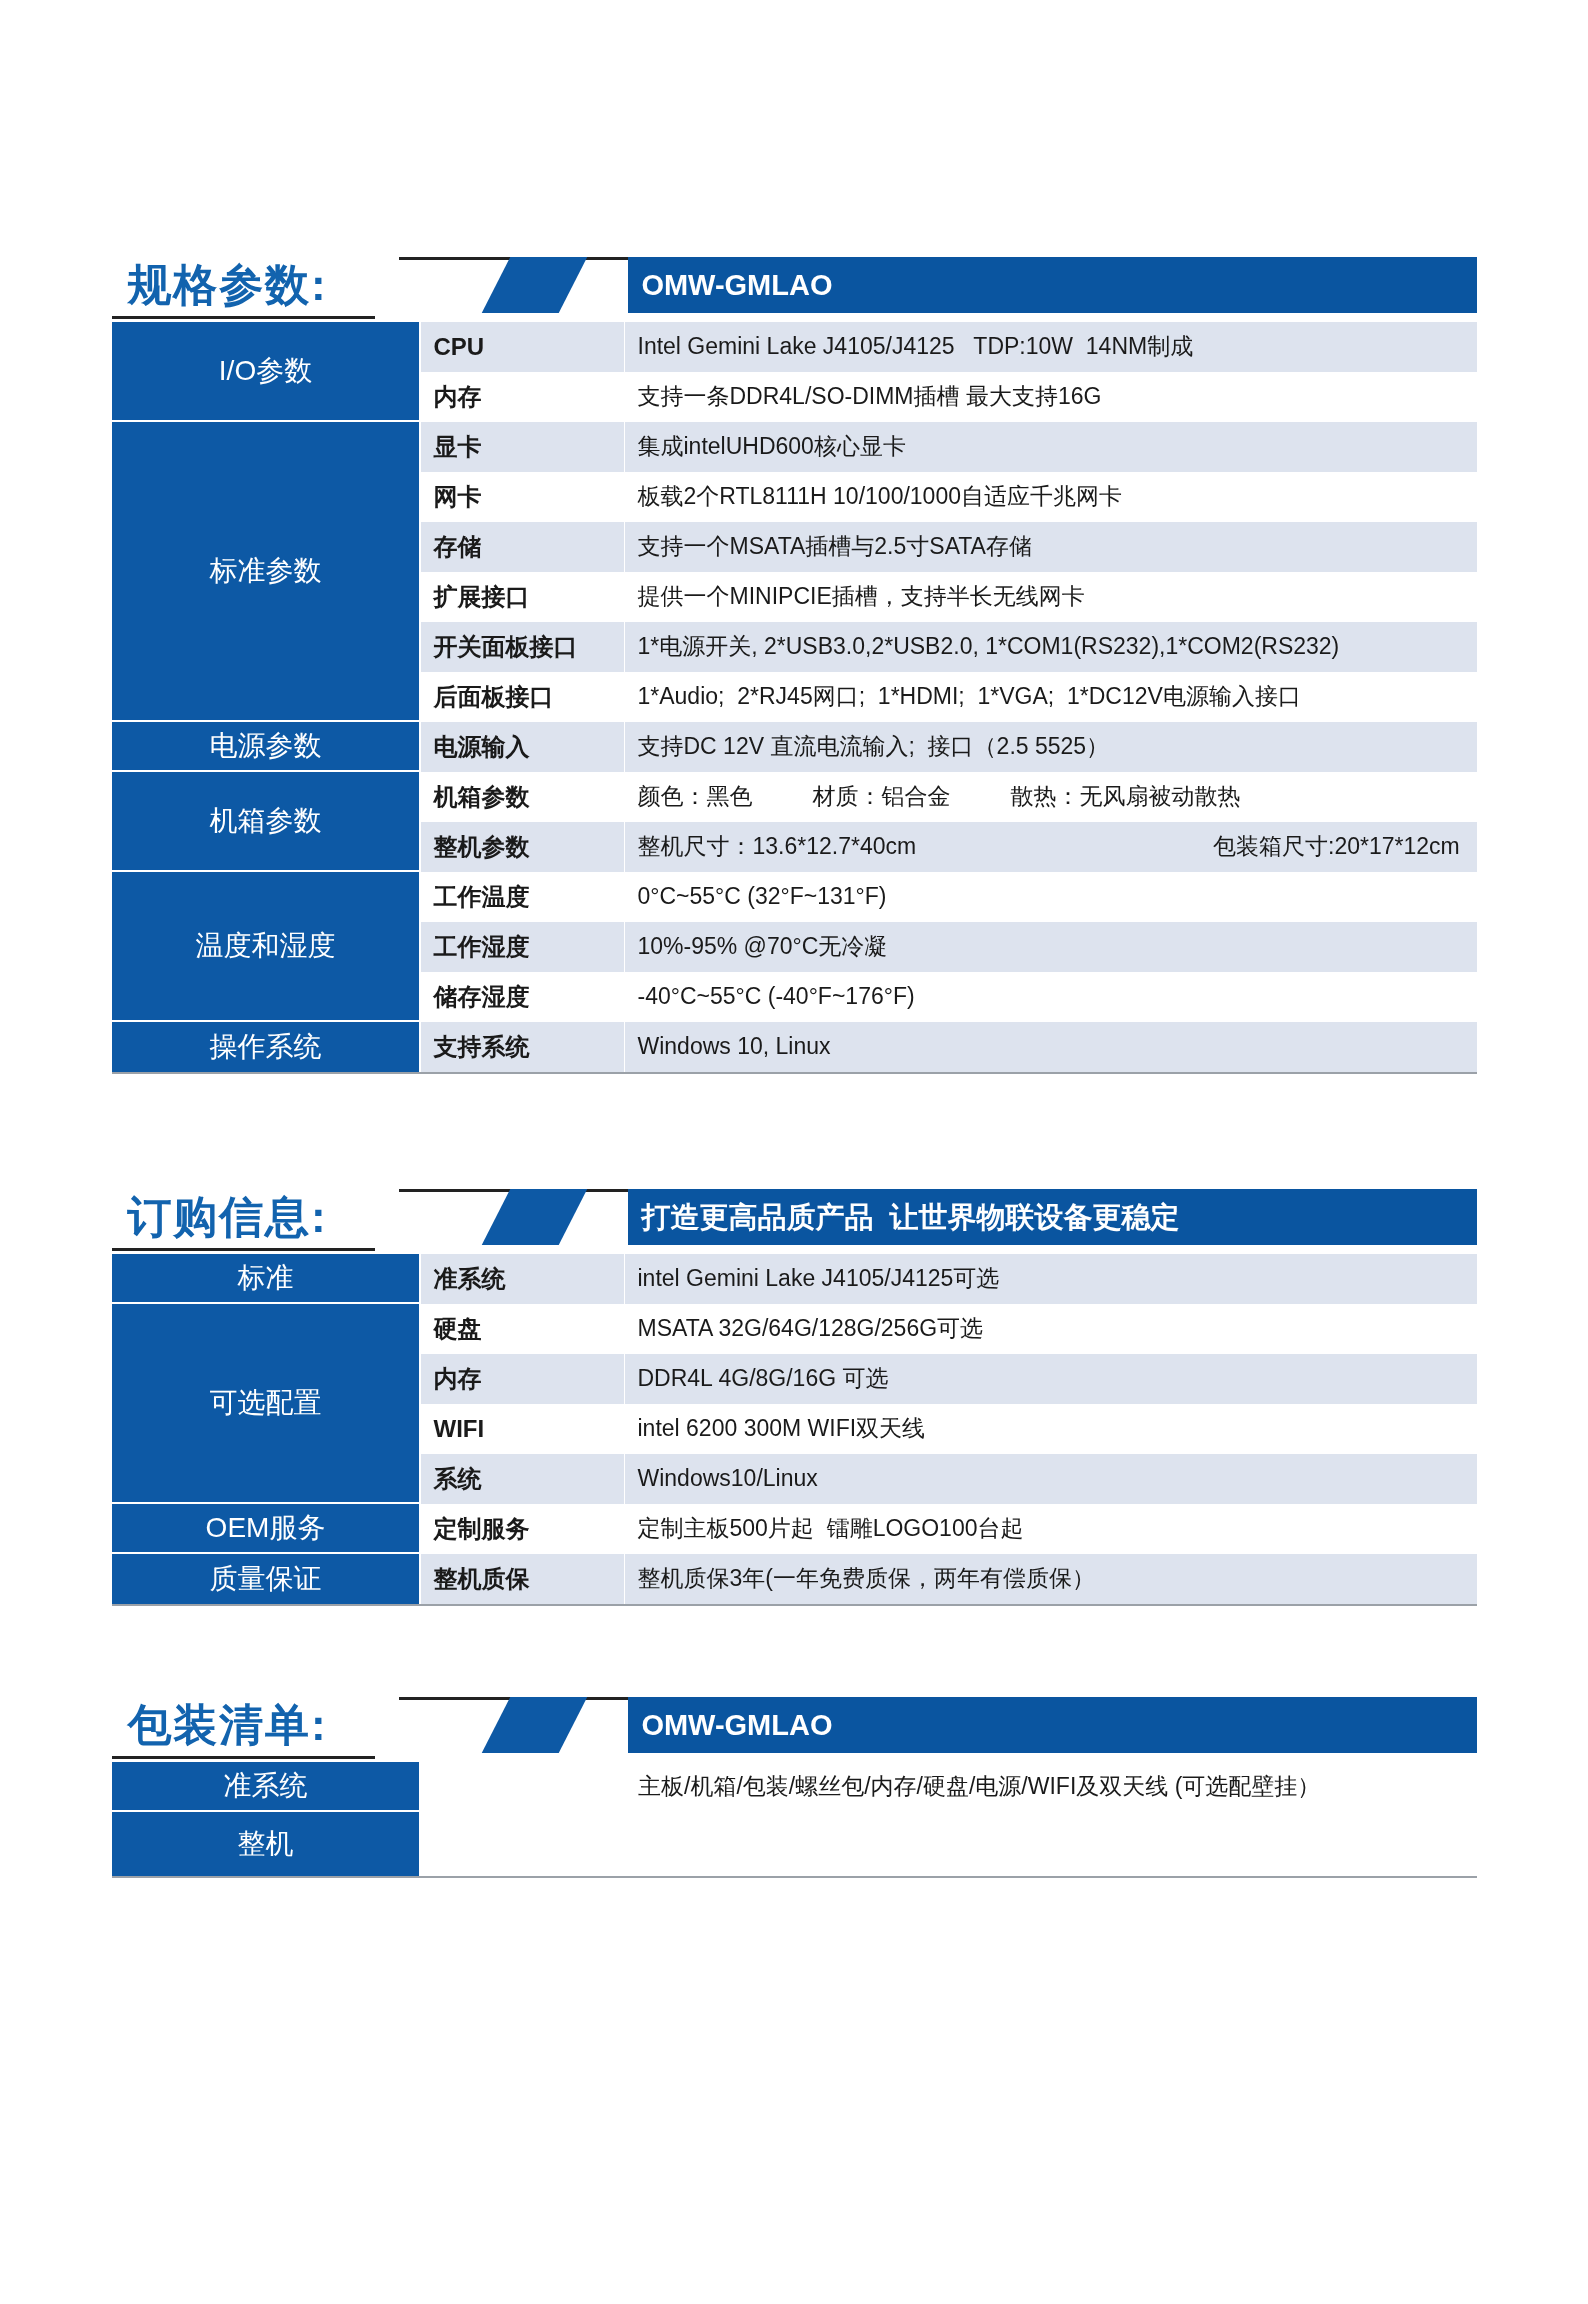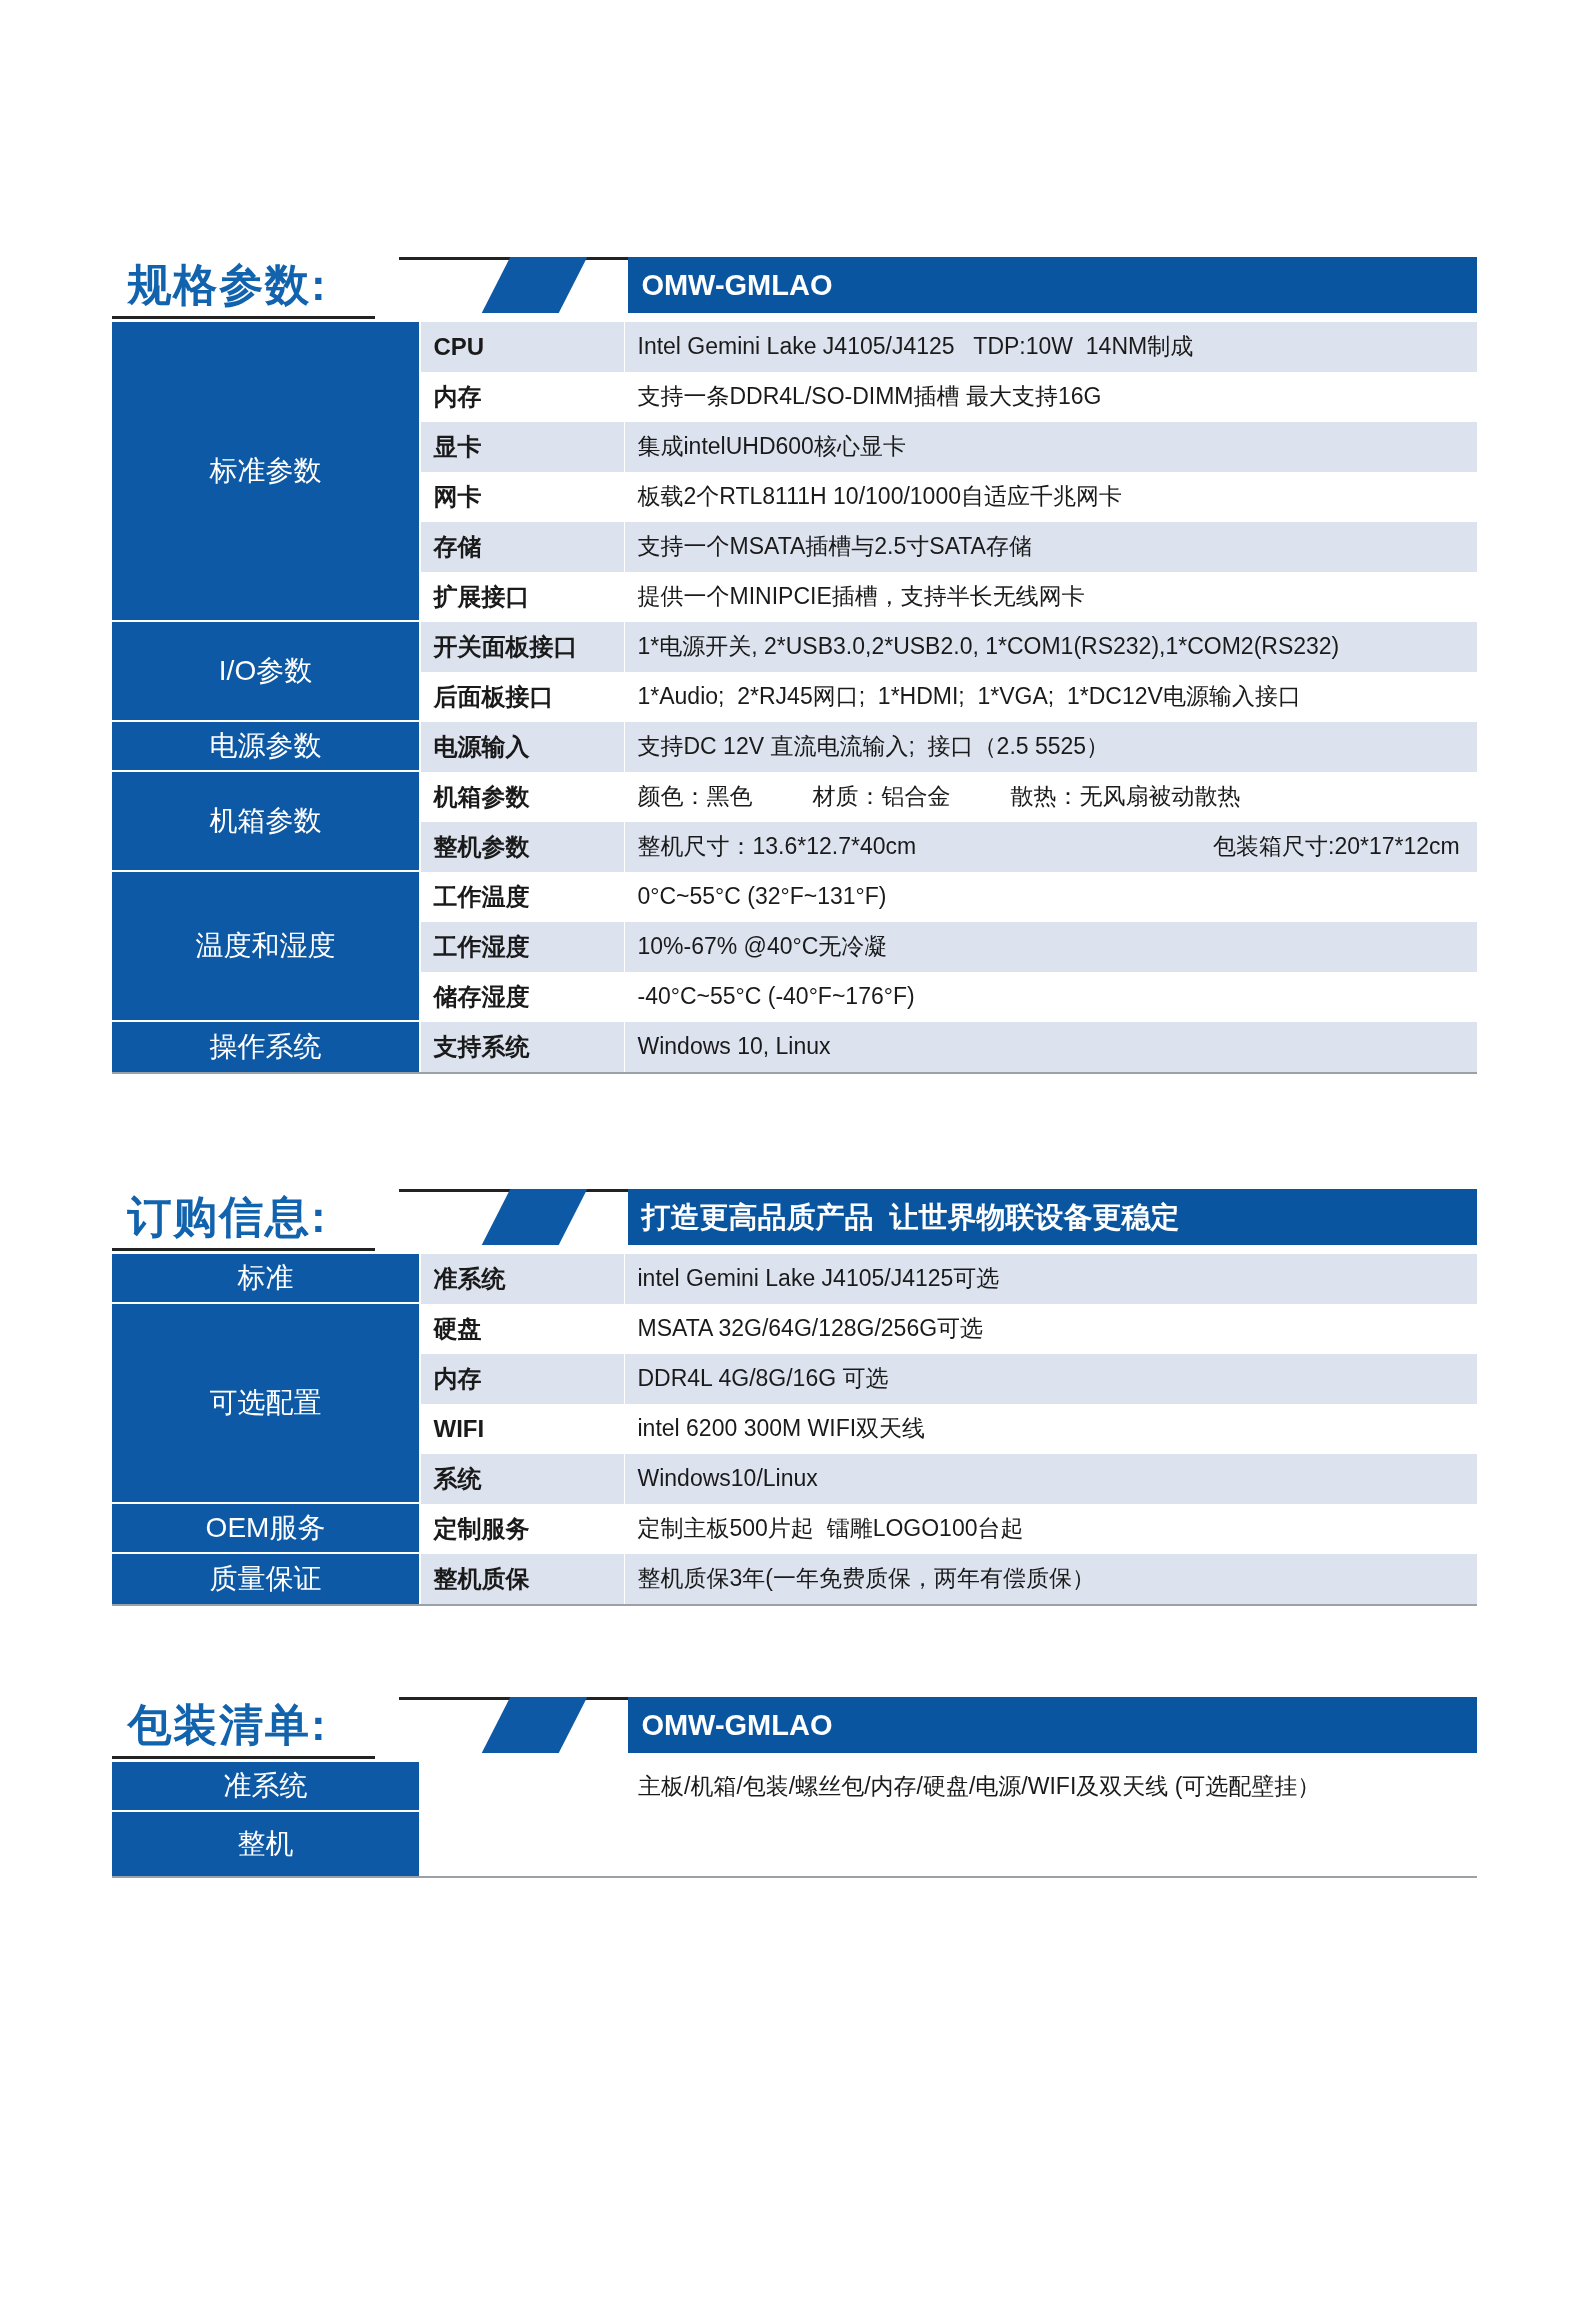--- a/index.html
+++ b/index.html
@@ -72,22 +72,22 @@
 <div class="section" style="top: 257px;">
     <div class="sec-header">
       <div class="sec-topline"></div>
       <div class="sec-slash"></div>
       <div class="sec-title">规格参数:</div>
       <div class="sec-bar"><span>OMW-GMLAO</span></div>
     </div>
     <div class="sec-underline"></div>
     <div class="sec-table">
       <div class="col-groups">
+        <div class="group-cell" style="height: 100px;">I/O参数</div>
         <div class="group-cell" style="height: 300px;">标准参数</div>
-        <div class="group-cell" style="height: 100px;">I/O参数</div>
         <div class="group-cell" style="height: 50px;">电源参数</div>
         <div class="group-cell" style="height: 100px;">机箱参数</div>
         <div class="group-cell" style="height: 150px; text-align: right;">温度和湿度</div>
         <div class="group-cell" style="height: 50px;">操作系统</div>
       </div>
       <div class="col-rows">
         <div class="t-row alt">
           <div class="cell-label">CPU</div>
           <div class="cell-value"><span>Intel Gemini Lake J4105/J4125   TDP:10W  14NM制成</span></div>
         </div>
@@ -130,21 +130,21 @@
         <div class="t-row alt">
           <div class="cell-label">整机参数</div>
           <div class="cell-value split"><span>整机尺寸：13.6*12.7*40cm</span><span>包装箱尺寸:20*17*12cm</span></div>
         </div>
         <div class="t-row">
           <div class="cell-label">工作温度</div>
           <div class="cell-value"><span>0°C~55°C (32°F~131°F)</span></div>
         </div>
         <div class="t-row alt">
           <div class="cell-label">工作湿度</div>
-          <div class="cell-value"><span>10%-67% @40°C无冷凝</span></div>
+          <div class="cell-value"><span>10%-95% @70°C无冷凝</span></div>
         </div>
         <div class="t-row">
           <div class="cell-label">储存湿度</div>
           <div class="cell-value"><span>-40°C~55°C (-40°F~176°F)</span></div>
         </div>
         <div class="t-row alt">
           <div class="cell-label">支持系统</div>
           <div class="cell-value"><span>Windows 10, Linux</span></div>
         </div>
       </div>

